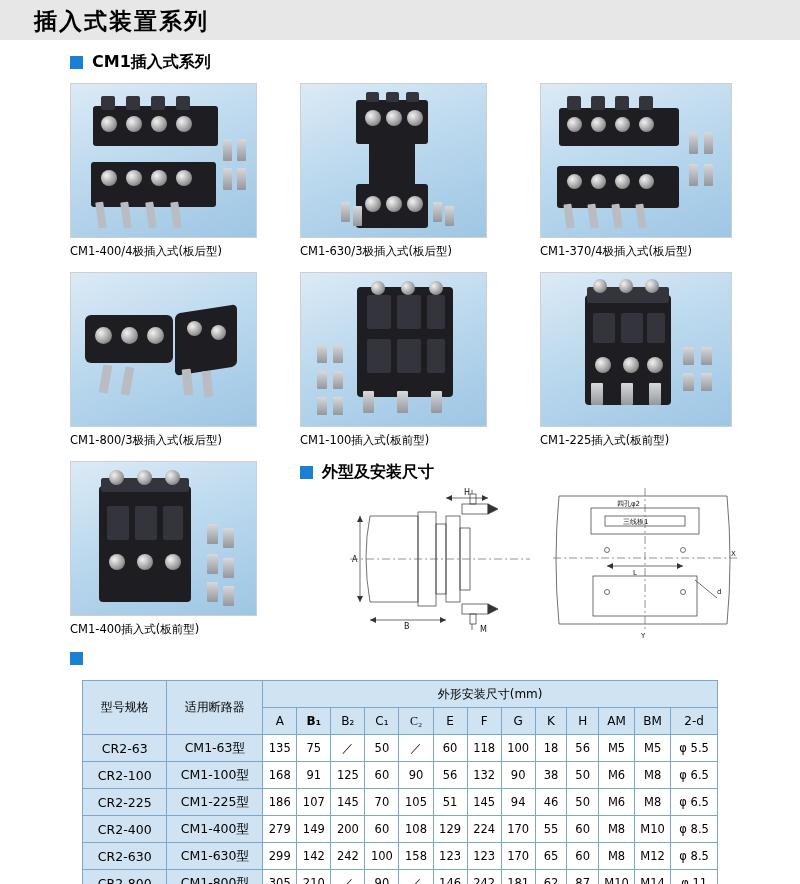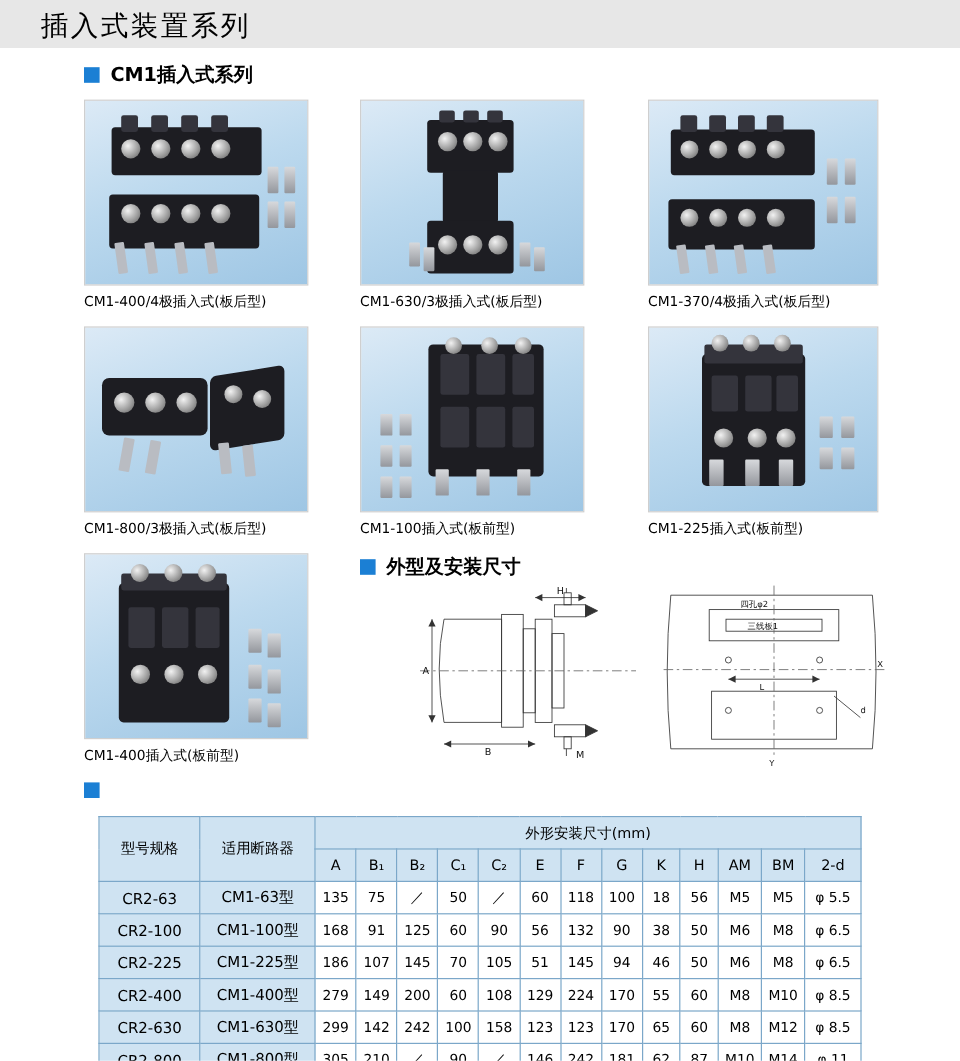--- a/index.html
+++ b/index.html
@@ -10,21 +10,21 @@
     color:#000;
     position:relative;
     overflow:hidden;
   }
   .page-title-bar{
     position:absolute;left:0;top:0;width:800px;height:40px;
     background:#e7e7e7;
   }
   .page-title{
     position:absolute;left:34px;top:6px;
-    font-size:23px;font-weight:normal;letter-spacing:2px;
+    font-size:23px;font-weight:bold;letter-spacing:2px;
     font-family:"DejaVu Sans",sans-serif;
   }
   .sq{
     display:inline-block;width:13px;height:13px;background:#1b7fd4;
     vertical-align:middle;margin-right:9px;
   }
   .sec-head{
     position:absolute;font-size:16px;font-weight:bold;
     font-family:"DejaVu Sans",sans-serif;
     white-space:nowrap;
@@ -327,24 +327,24 @@
 
 <table class="spec" style="left:82px;top:680px;width:636px;">
   <tbody>
       <tr>
     <th rowspan="2" style="width:88px;">型号规格</th>
     <th rowspan="2" style="width:100px;">适用断路器</th>
     <th colspan="13">外形安装尺寸(mm)</th>
   </tr>
   <tr>
     <th style="width:34px;">A</th>
-    <th style="width:34px;">B₁</th>
+    <th style="width:34px;font-weight:bold;">B₁</th>
     <th style="width:34px;">B₂</th>
     <th style="width:34px;">C₁</th>
-    <th style="width:34px;">C₂</th>
+    <th style="width:34px;font-family:Liberation Serif, serif;">C₂</th>
     <th style="width:34px;">E</th>
     <th style="width:34px;">F</th>
     <th style="width:34px;">G</th>
     <th style="width:32px;">K</th>
     <th style="width:32px;">H</th>
     <th style="width:36px;">AM</th>
     <th style="width:36px;">BM</th>
     <th style="width:48px;">2-d</th>
   </tr>
 

